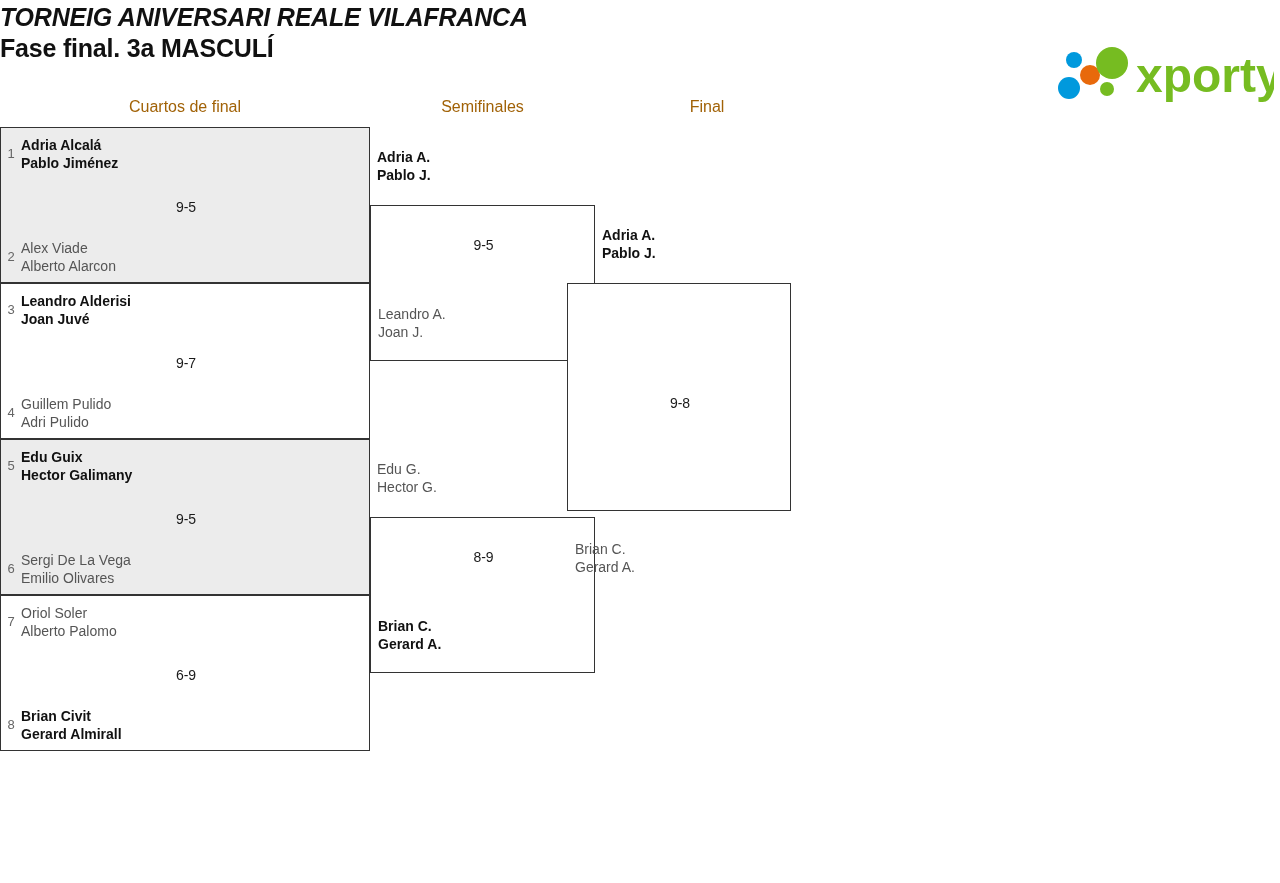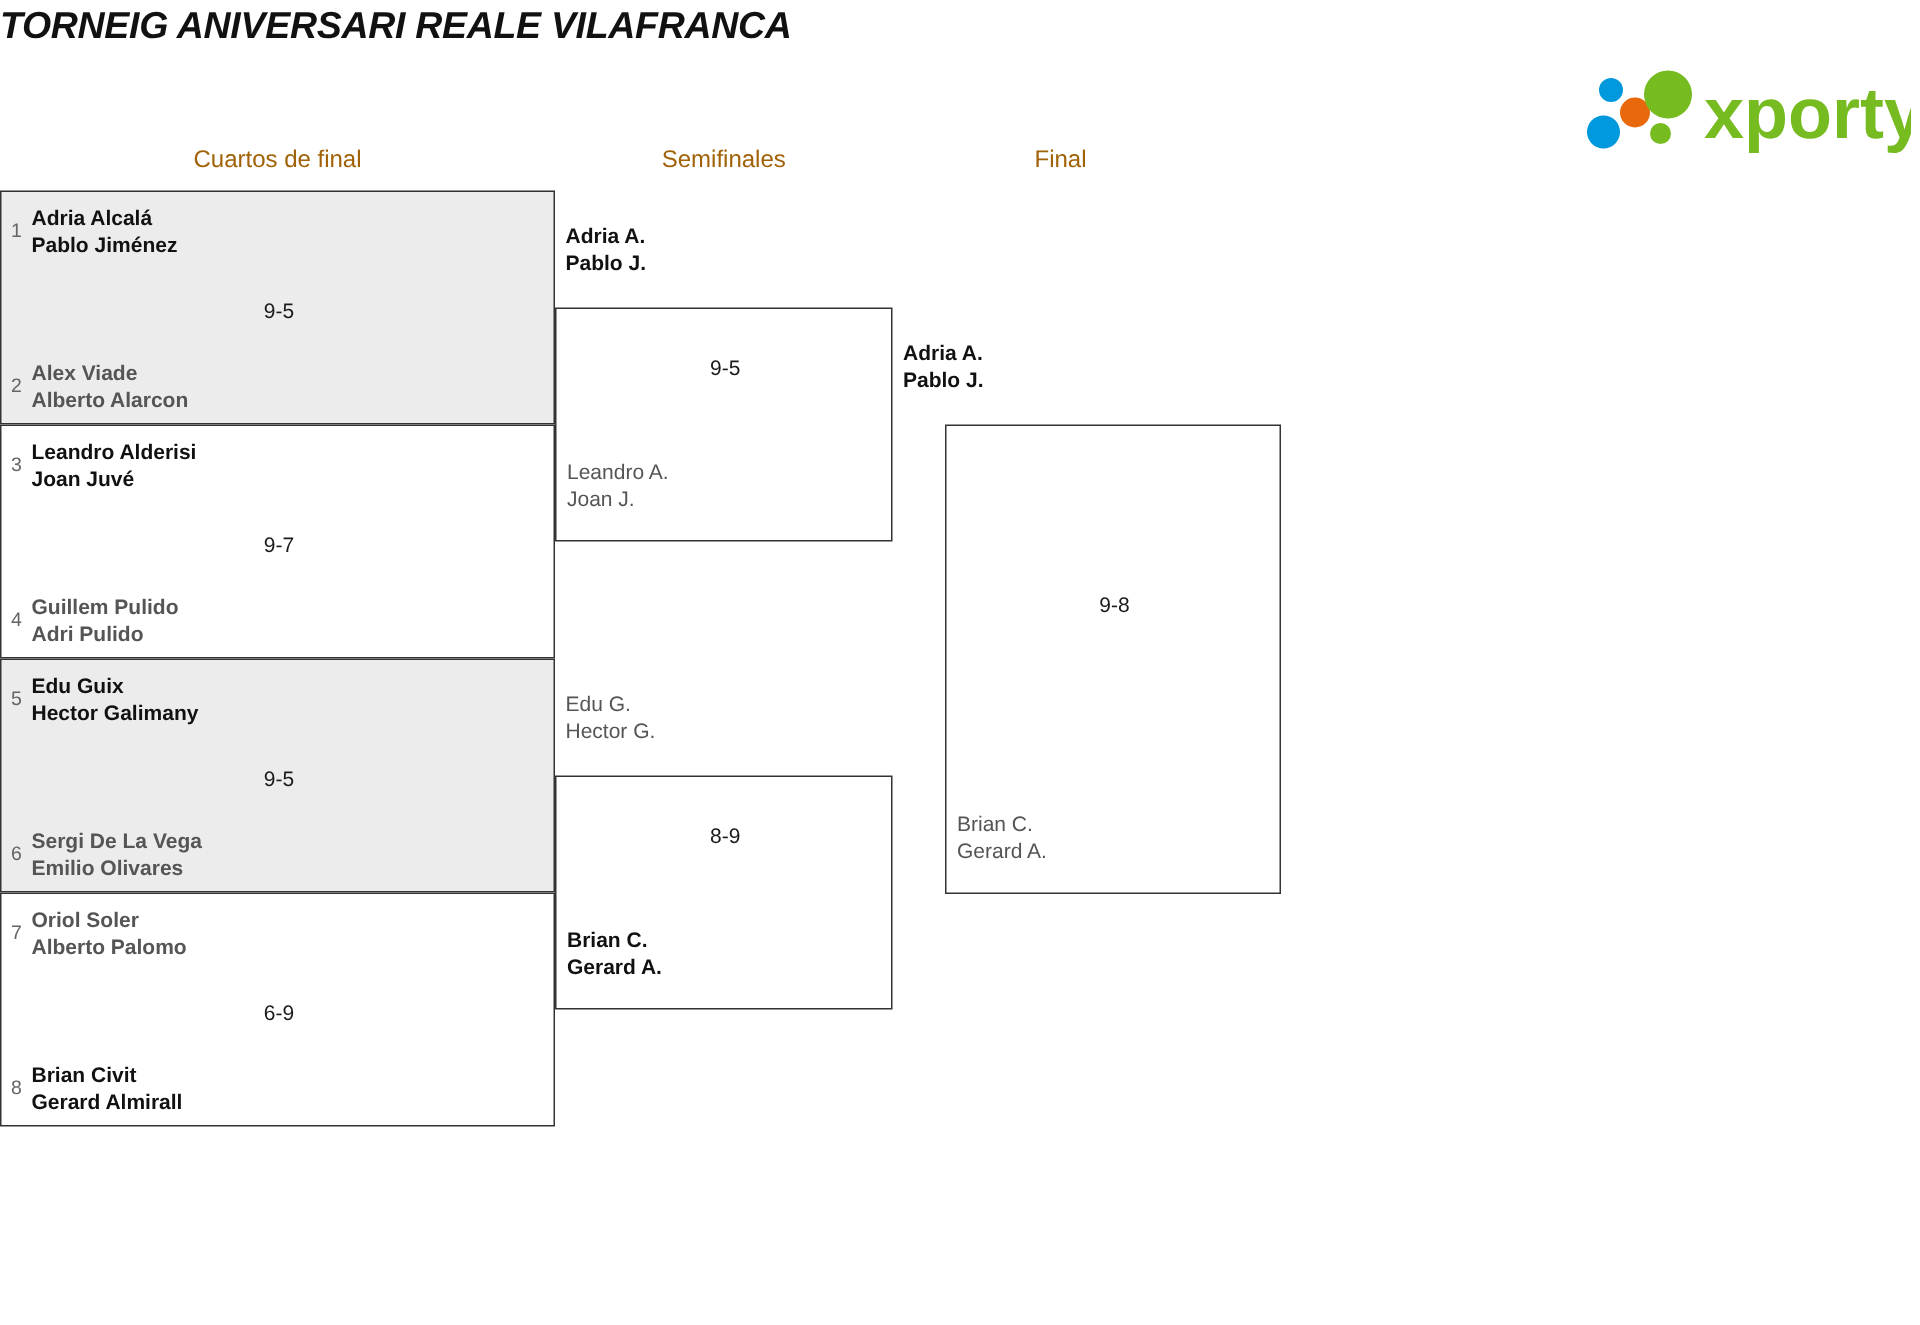--- a/index.html
+++ b/index.html
@@ -53,36 +53,36 @@
   }
   .qf-box.shaded { background: #ececec; }
   .qf-box.plain  { background: #ffffff; }
 
   .sf-box, .fn-box {
     position: absolute;
     border: 1px solid #333333;
     background: #ffffff;
   }
   .sf-box { left: 370px; width: 225px; height: 156px; }
-  .fn-box { left: 630px; width: 224px; height: 313px; }
+  .fn-box { left: 567px; width: 224px; height: 228px; }
 
   
   .team {
     position: absolute; display: flex; align-items: center;
     white-space: nowrap;
   }
   .seed {
     font-size: 13px; color: #666666; font-weight: 400;
     width: 20px; text-align: center; flex: none;
     line-height: 16px;
   }
   .names { display: flex; flex-direction: column; }
   .names span { font-size: 14px; line-height: 18px; white-space: nowrap; }
   .winner .names span { color: #111111; font-weight: 700; }
-  .loser  .names span { color: #555555; font-weight: 700; }
+  .loser  .names span { color: #555555; font-weight: 400; }
 
   
   .qf-top    { left: 0px; top: 8px; }
   .qf-bottom { left: 0px; top: 111px; }
 
   
   .round-team {
     position: absolute; display: flex; flex-direction: column;
     white-space: nowrap;
   }
@@ -96,20 +96,21 @@
     color: #1a1a1a; font-weight: 400; text-align: center;
   }
 </style>
 </head>
 <body>
 
 <div class="page">
 
   <div class="title-block">
     <div class="title-line1">TORNEIG ANIVERSARI REALE VILAFRANCA</div>
+    <div class="title-line2">Fase final. 3a MASCULÍ</div>
   </div>
 
   <div class="logo">
     <svg width="222" height="58" viewBox="0 0 222 58" xmlns="http://www.w3.org/2000/svg">
       <circle cx="22" cy="16" r="8" fill="#0099dd"></circle>
       <circle cx="17" cy="44" r="11" fill="#0099dd"></circle>
       <circle cx="38" cy="31" r="10" fill="#e8690b"></circle>
       <circle cx="60" cy="19" r="16" fill="#76bc21"></circle>
       <circle cx="55" cy="45" r="7" fill="#76bc21"></circle>
       <text x="84" y="48" font-family="Liberation Sans, sans-serif" font-size="48" font-weight="700" fill="#76bc21">xporty</text>

